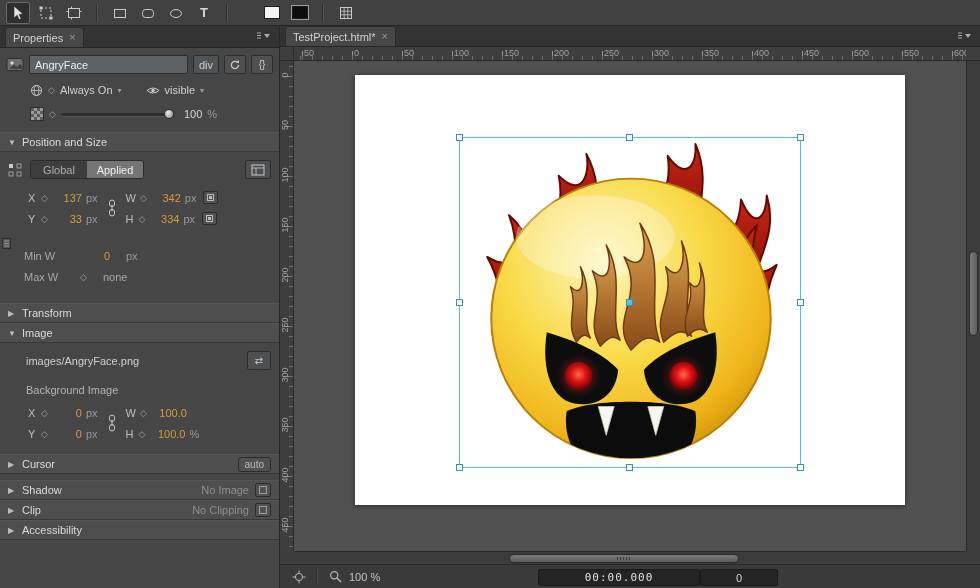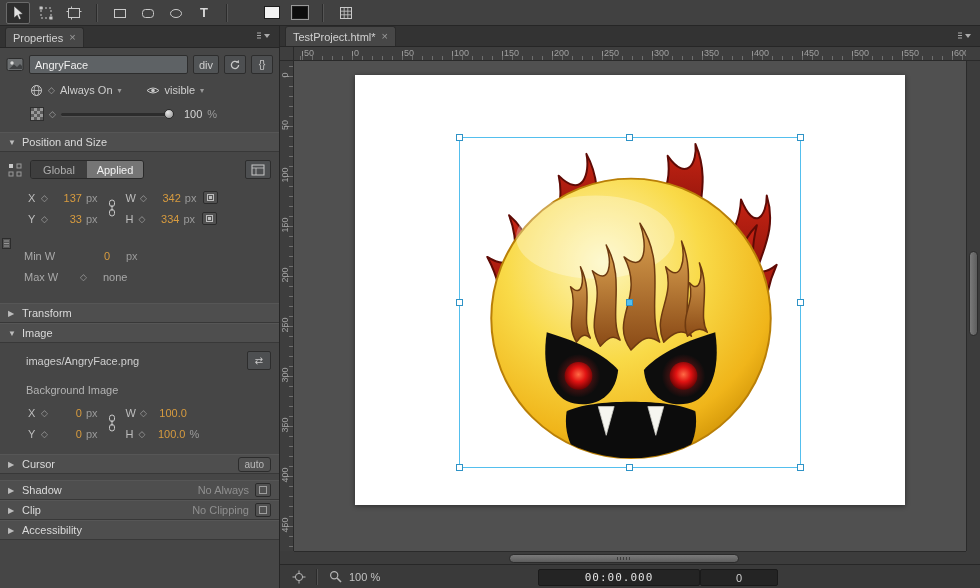--- a/index.html
+++ b/index.html
@@ -401,21 +401,21 @@
     <span class="tri">▶</span>
     <span>Cursor</span>
     <span class="spacer"></span>
     <div class="hbtn">auto</div>
   </div>
 
   <div class="hdr" style="margin-top:6px;">
     <span class="tri">▶</span>
     <span>Shadow</span>
     <span class="spacer"></span>
-    <span class="dim">No Always</span>
+    <span class="dim">No Image</span>
     <div class="togglebox">
       <svg width="8" height="8" viewBox="0 0 8 8">
           <rect x="0.5" y="0.5" width="7" height="7" fill="none" stroke="#9d9d9d"></rect>
         </svg>
     </div>
   </div>
 
   <div class="hdr">
     <span class="tri">▶</span>
     <span>Clip</span>

